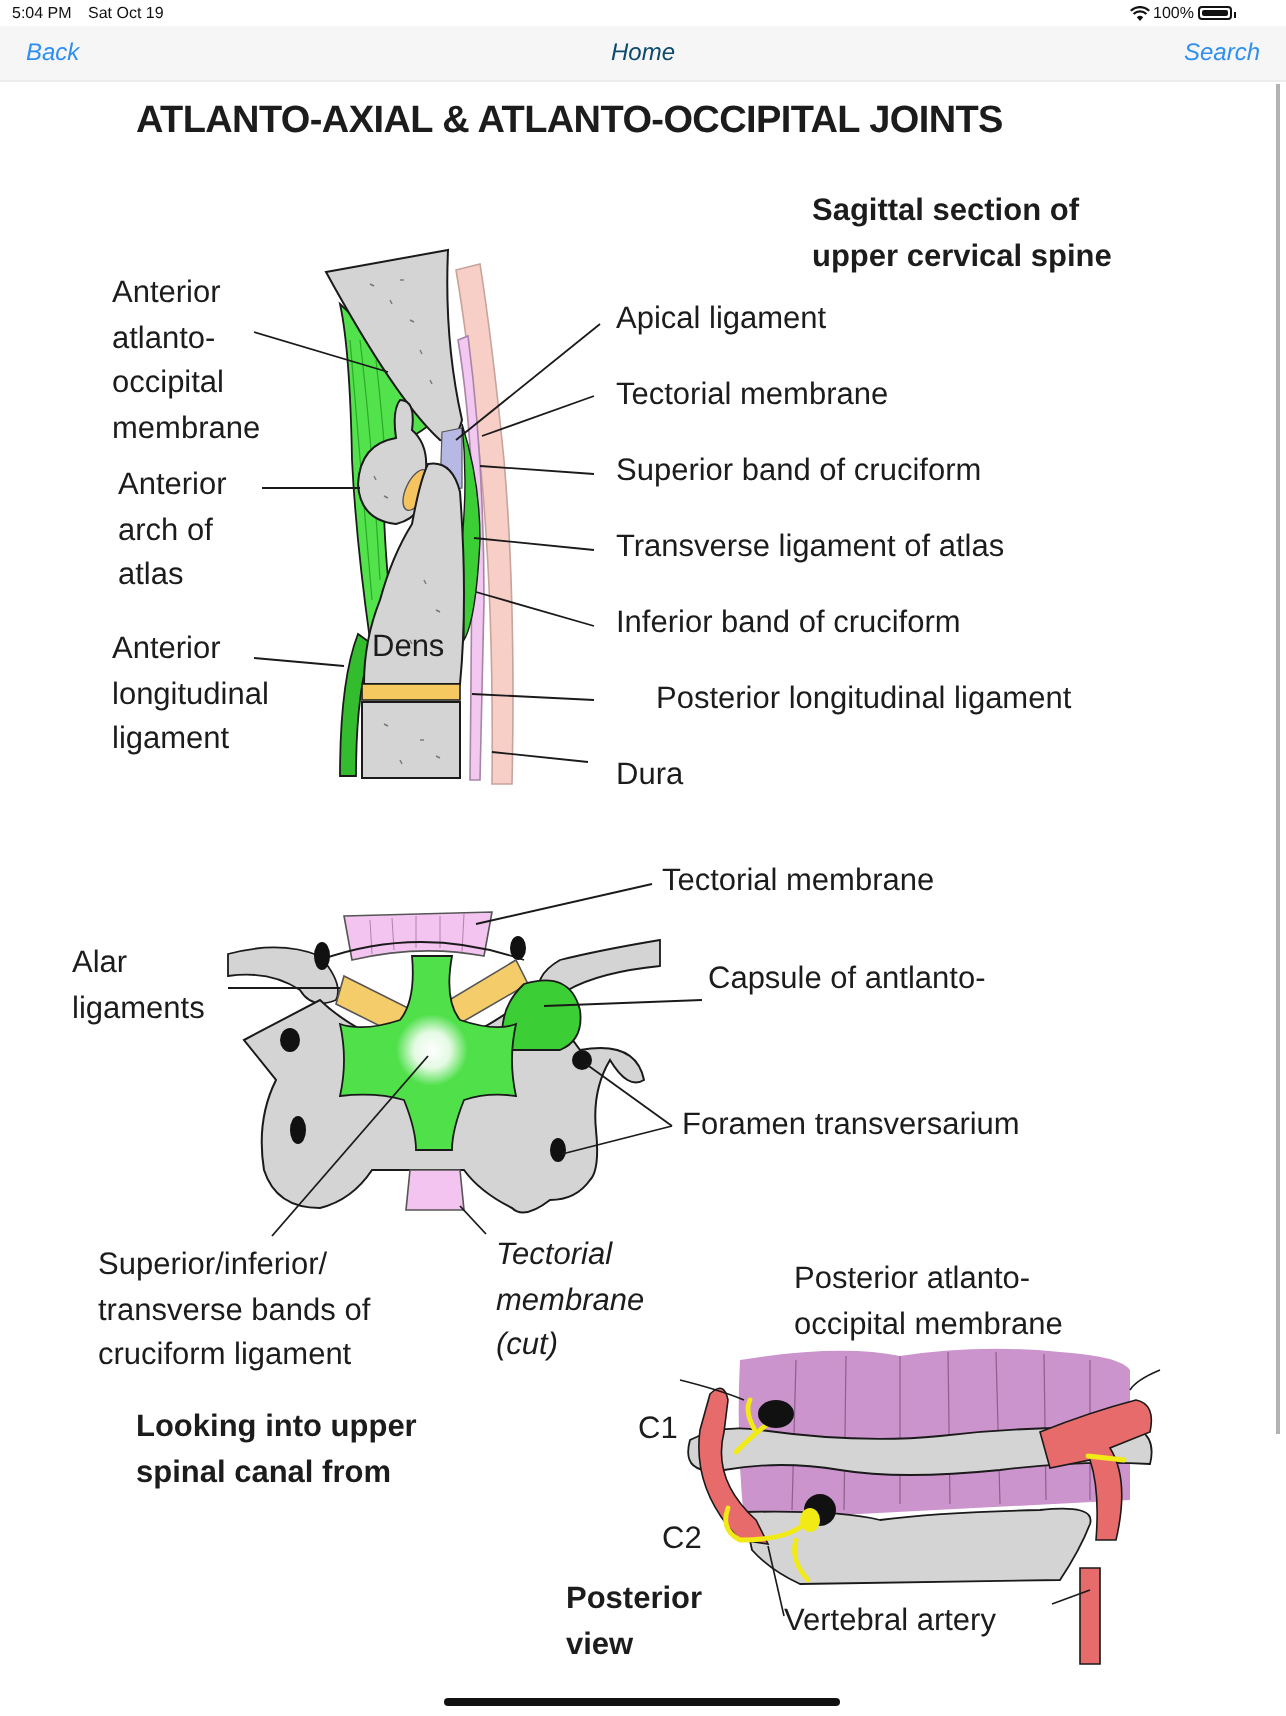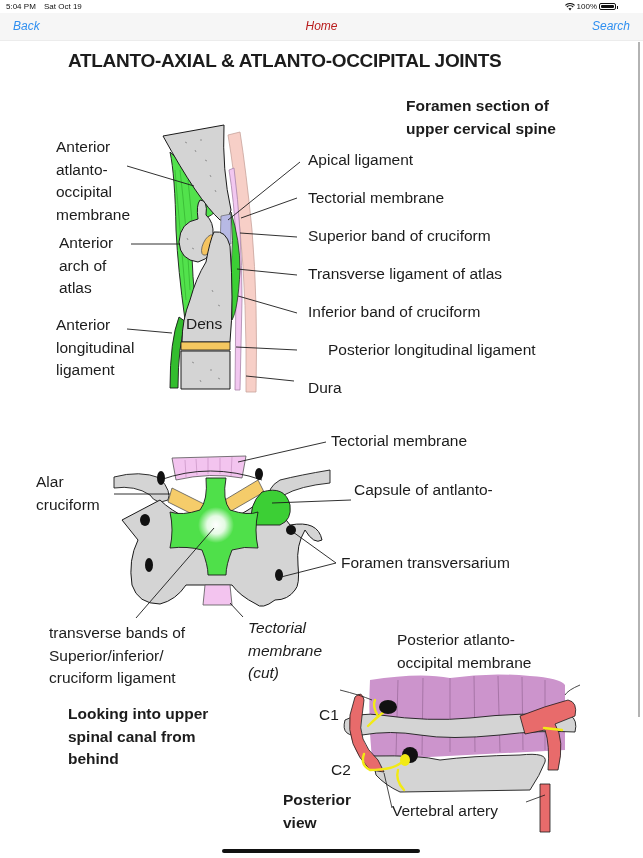--- a/index.html
+++ b/index.html
@@ -46,21 +46,21 @@
     </svg>
     <span>100%</span>
     <div class="battery">
         <div class="battery-fill" style="width: 100%;"></div>
       </div>
   </div>
 </div>
 
 <div class="nav-bar">
   <span class="nav-btn nav-back" style="color: rgb(47, 143, 240);">Back</span>
-  <div class="nav-btn nav-home" style="color: #b91c1c;"><span>Home</span></div>
+  <div class="nav-btn nav-home" style="color: #0c4a6e;"><span>Home</span></div>
   <span class="nav-btn nav-search" style="color: rgb(47, 143, 240);">Search</span>
 </div>
 
 <div class="page-edge"></div>
 
 <h1 class="page-title">ATLANTO-AXIAL &amp; ATLANTO-OCCIPITAL JOINTS</h1>
 
 <svg class="diagram" viewBox="0 0 643 858">
   <defs>
     <radialGradient id="glow" cx="0.5" cy="0.5" r="0.5">
@@ -216,21 +216,21 @@
     <g stroke="#1a1a1a" stroke-width="0.8" fill="none">
       <path d="M340 690 Q360 695 372 700"></path>
       <path d="M580 685 Q568 690 565 695"></path>
       <line x1="392" y1="808" x2="384" y2="773"></line>
       <line x1="526" y1="802" x2="545" y2="795"></line>
     </g>
   </g>
 </svg>
 
 <div class="lbl bold" style="left:406px; top:95px; font-size:15.5px;">
-  <div>Foramen section of</div>
+  <div>Sagittal section of</div>
   <div>upper cervical spine</div>
 </div>
 
 <div class="lbl" style="left:56px; top:136px;">
   <div>Anterior</div>
   <div>atlanto-</div>
   <div>occipital</div>
   <div>membrane</div>
 </div>
 <div class="lbl" style="left:59px; top:232px;">
@@ -249,40 +249,39 @@
 <div class="lbl" style="left:308px; top:187px;">Tectorial membrane</div>
 <div class="lbl" style="left:308px; top:225px;">Superior band of cruciform</div>
 <div class="lbl" style="left:308px; top:263px;">Transverse ligament of atlas</div>
 <div class="lbl" style="left:308px; top:301px;">Inferior band of cruciform</div>
 <div class="lbl" style="left:308px; top:339px;margin-left:20px;">Posterior longitudinal ligament</div>
 <div class="lbl" style="left:308px; top:377px;">Dura</div>
 
 <div class="lbl" style="left:331px; top:430px;">Tectorial membrane</div>
 <div class="lbl" style="left:36px; top:471px;">
   <div>Alar</div>
-  <div>cruciform</div>
+  <div>ligaments</div>
 </div>
 <div class="lbl" style="left:354px; top:479px;">
   <div>Capsule of antlanto-</div>
 </div>
 <div class="lbl" style="left:341px; top:552px;">Foramen transversarium</div>
 <div class="lbl" style="left:49px; top:622px;">
+  <div>Superior/inferior/</div>
   <div>transverse bands of</div>
-  <div>Superior/inferior/</div>
   <div>cruciform ligament</div>
 </div>
 <div class="lbl" style="left:248px; top:617px;font-style:italic;">
   <div>Tectorial</div>
   <div>membrane</div>
   <div>(cut)</div>
 </div>
 <div class="lbl bold" style="left:68px; top:703px;">
   <div>Looking into upper</div>
   <div>spinal canal from</div>
-  <div>behind</div>
 </div>
 
 <div class="lbl" style="left:397px; top:629px;">
   <div>Posterior atlanto-</div>
   <div>occipital membrane</div>
 </div>
 <div class="lbl" style="left:319px; top:704px;">C1</div>
 <div class="lbl" style="left:331px; top:759px;">C2</div>
 <div class="lbl" style="left:392px; top:800px;">Vertebral artery</div>
 <div class="lbl bold" style="left:283px; top:789px;">

